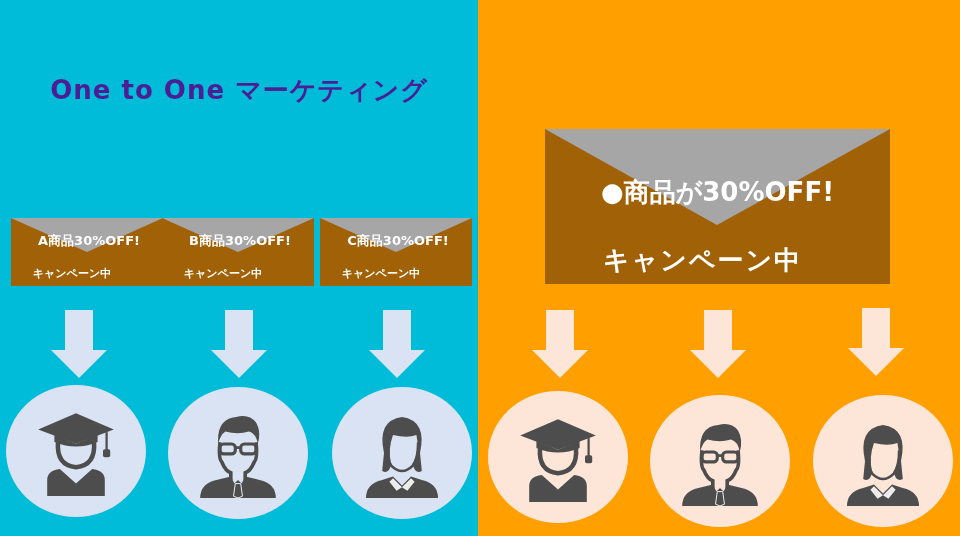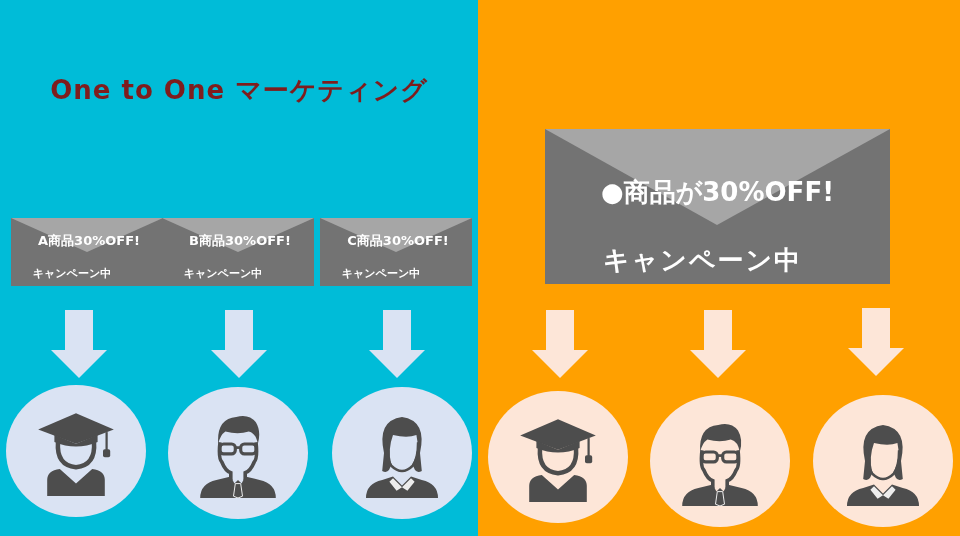--- a/index.html
+++ b/index.html
@@ -5,27 +5,27 @@
   * { margin: 0; padding: 0; box-sizing: border-box; }
   html, body { width: 960px; height: 536px; overflow: hidden; }
   body { position: relative; font-family: "DejaVu Sans", "Liberation Sans", sans-serif; }
 
   .panel { position: absolute; top: 0; height: 536px; }
   .panel-left { left: 0; width: 478px; background: #00BCD8; }
   .panel-right { left: 478px; width: 482px; background: #FFA000; }
 
   .panel-title {
     position: absolute; top: 70px; left: 0; right: 0;
-    text-align: center; color: #7f1d1d;
+    text-align: center; color: #4c1d95;
     font-size: 26px; font-weight: bold; letter-spacing: 1px;
     line-height: 40px;
   }
 
   .envelope {
-    position: absolute; background: #737373; overflow: hidden;
+    position: absolute; background: #a16207; overflow: hidden;
   }
   .envelope .flap {
     position: absolute; left: 0; top: 0; width: 100%; height: 100%;
   }
   .envelope .line1, .envelope .line2 {
     position: absolute; left: 0; right: 0; text-align: center;
     color: #ffffff; font-weight: bold; white-space: nowrap;
   }
   .env-small .line1 { top: 14px; font-size: 13px; padding-left: 4px; }
   .env-small .line2 { top: 48px; font-size: 11px; padding-right: 30px; }

